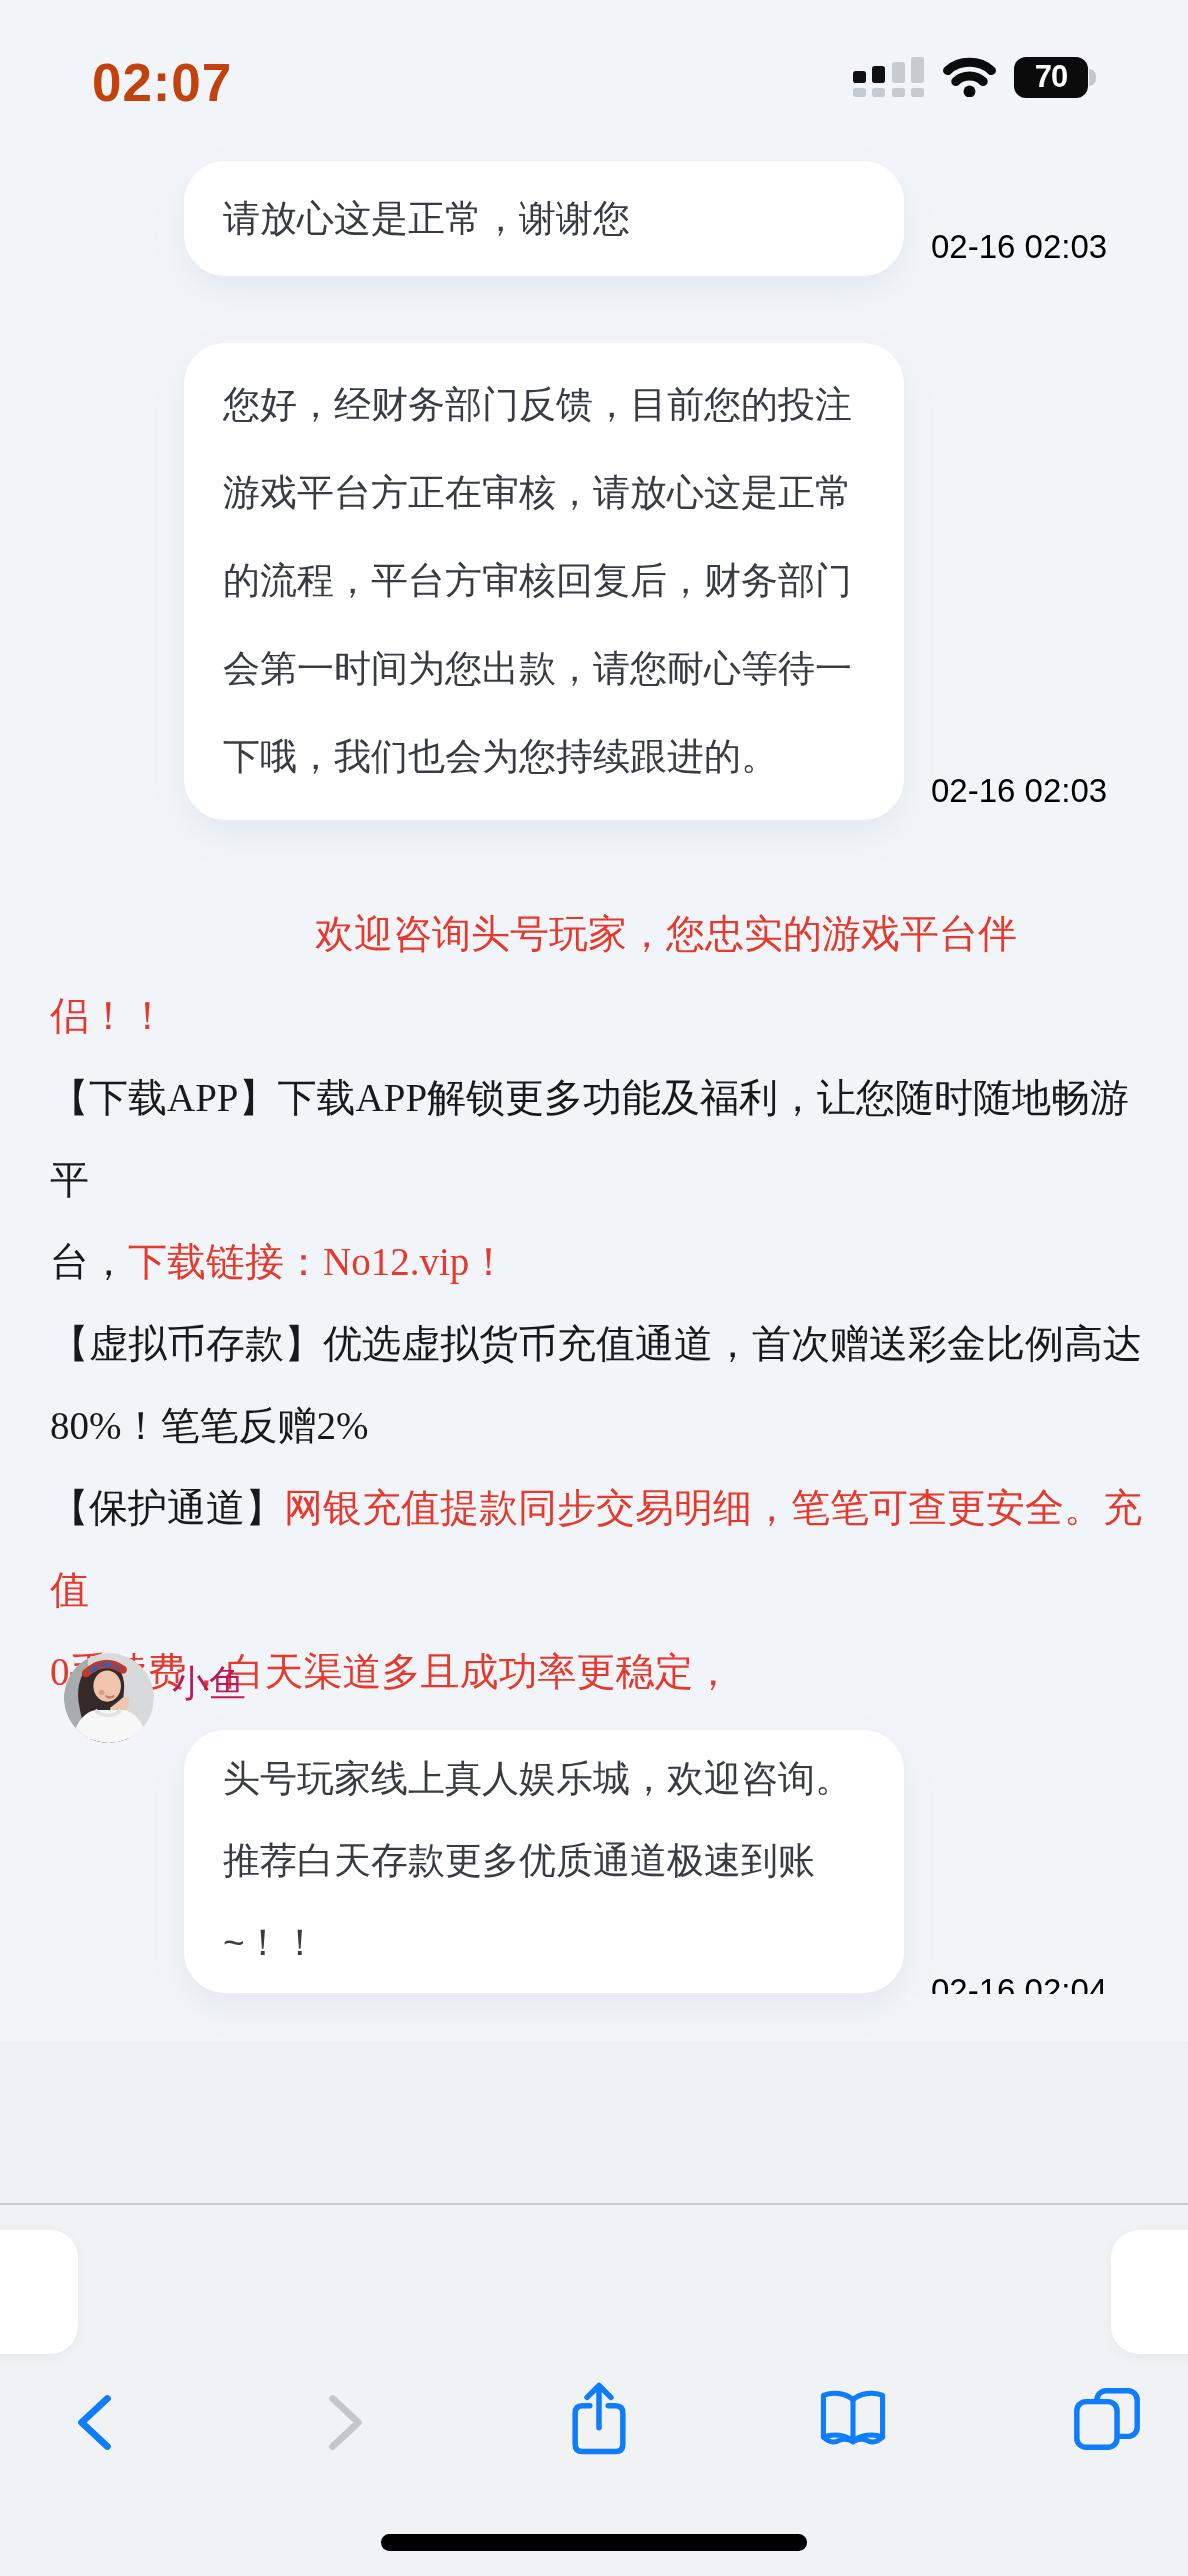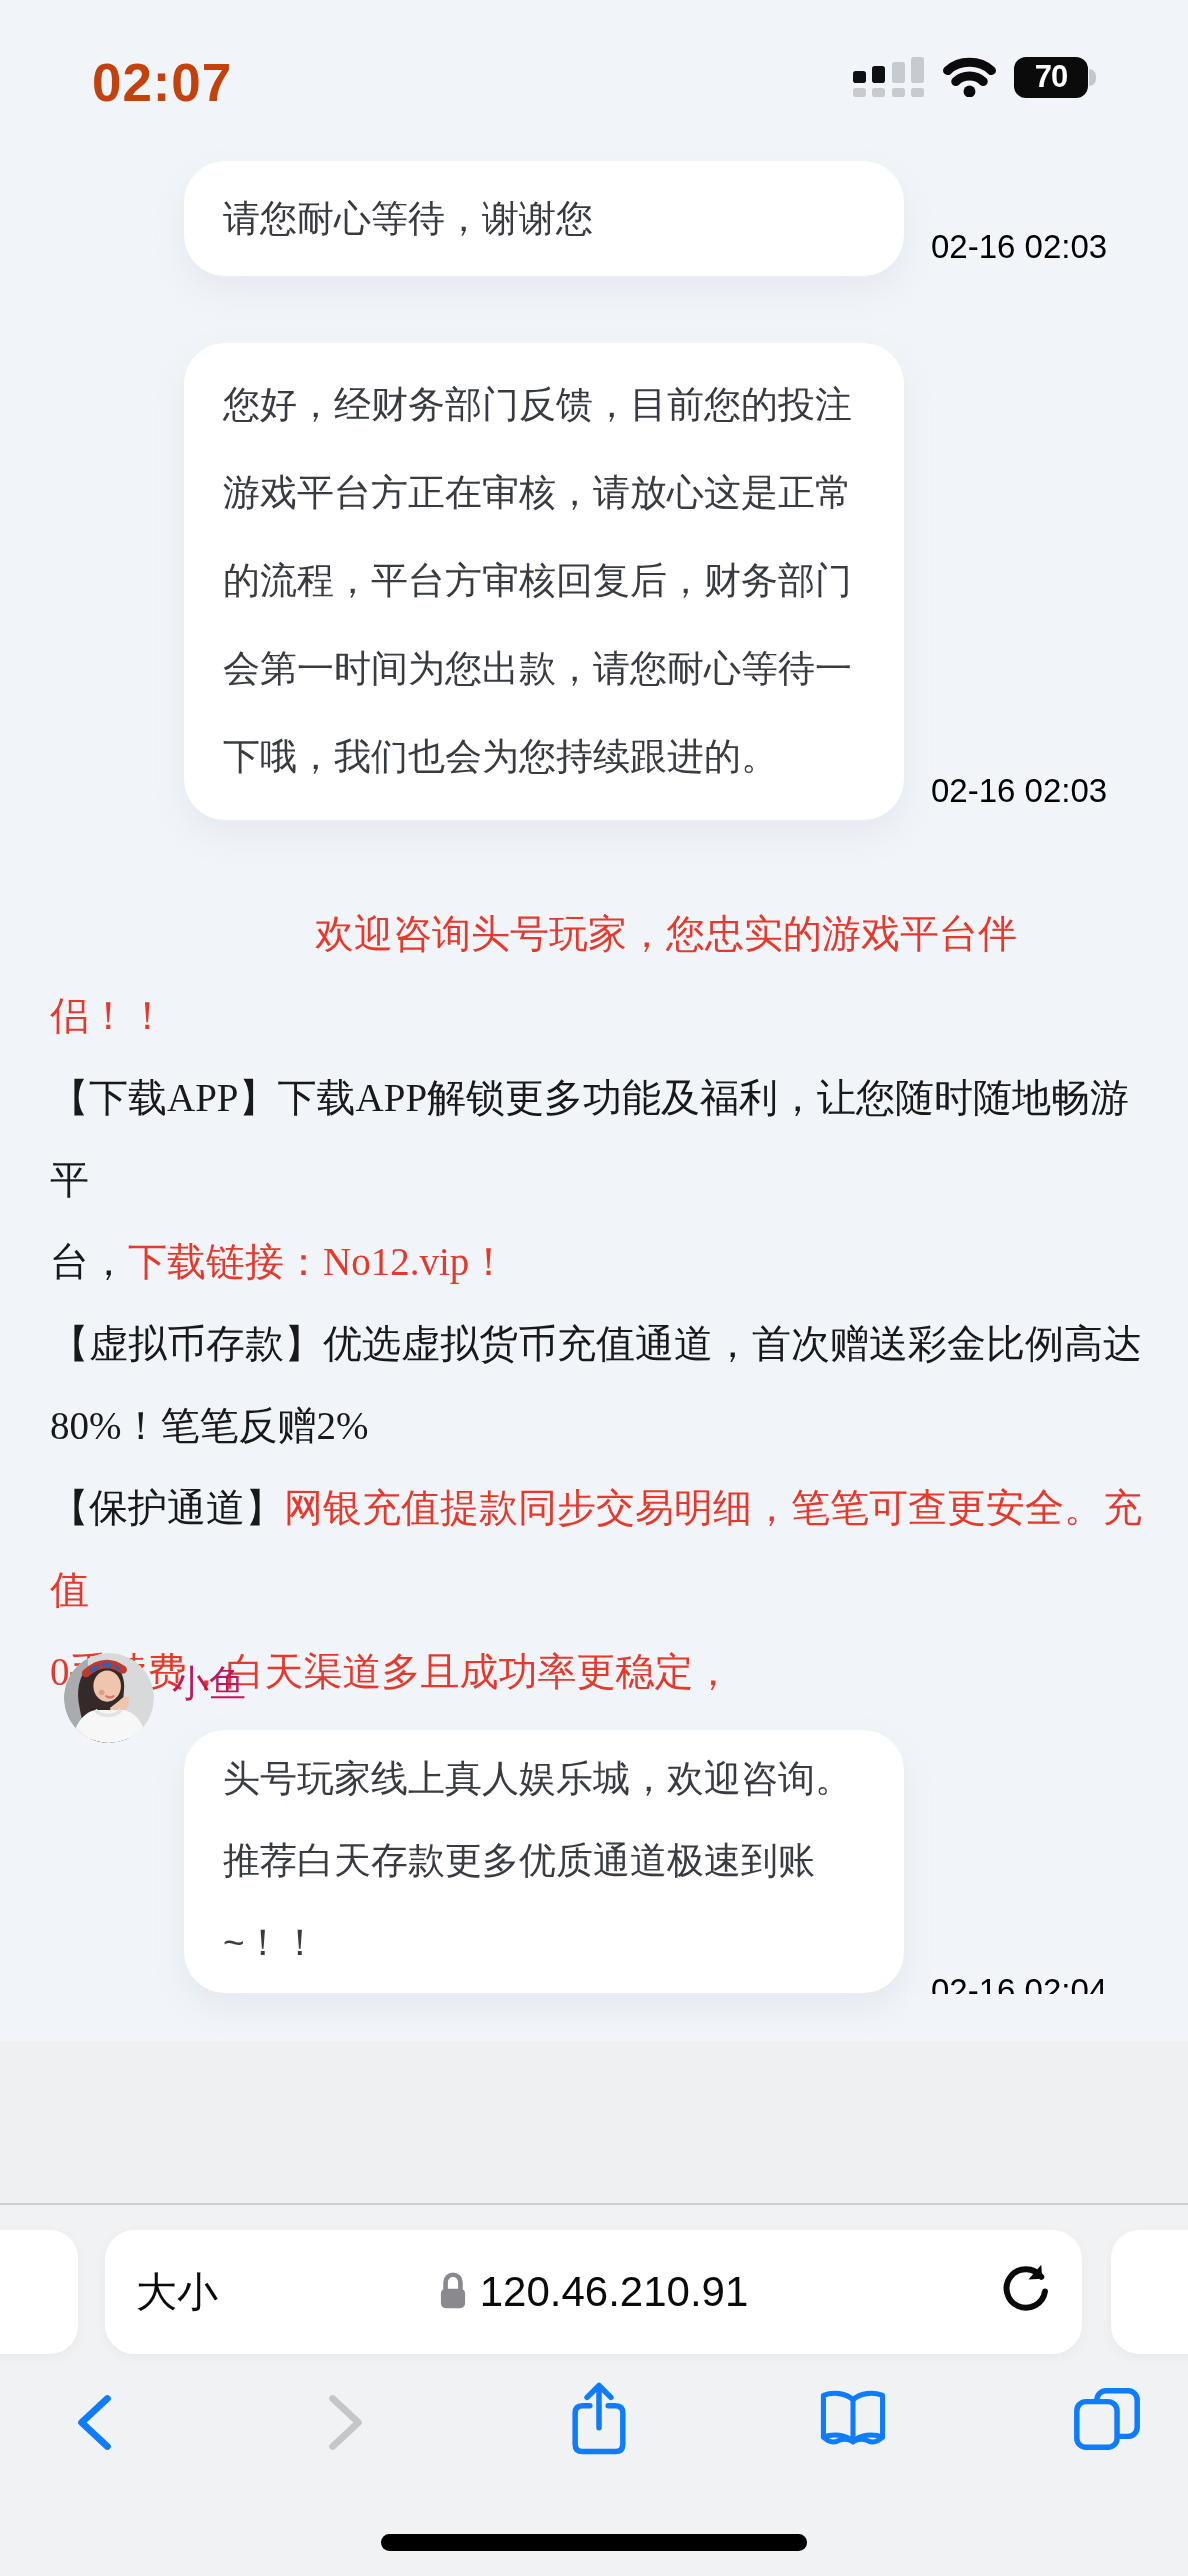--- a/index.html
+++ b/index.html
@@ -94,21 +94,21 @@
         </svg>
       </span>
       <div class="battery">
         <b>70</b>
         <div class="nub"></div>
       </div>
     </div>
   </div>
 
   <div>
-    <div class="bubble b1">请您耐心等待，谢谢您</div>
+    <div class="bubble b1">请放心这是正常，谢谢您</div>
     <div class="ts t1">02-16 02:03</div>
 
     <div class="bubble b2">您好，经财务部门反馈，目前您的投注
 游戏平台方正在审核，请放心这是正常
 的流程，平台方审核回复后，财务部门
 会第一时间为您出款，请您耐心等待一
 下哦，我们也会为您持续跟进的。</div>
     <div class="ts t2">02-16 02:03</div>
 
     <div class="system"><p class="first-indent"><span class="seg-red">欢迎咨询头号玩家，您忠实的游戏平台伴
@@ -150,38 +150,20 @@
   </div>
 
   <div class="composer">
     
     
     
   </div>
 
   <div class="browser">
     <div class="addr-frag left"></div>
-    <div class="addr-card">
-      <button class="font-size-btn">大小</button>
-      <div class="url-wrap">
-        <span>
-          <svg width="28" height="39" viewBox="0 0 30 42">
-            <path d="M7 20 V12 a8 8 0 0 1 16 0 V20" fill="none" stroke="#8a8a8e" stroke-width="5"></path>
-            <rect x="2" y="19" width="26" height="21" rx="5" fill="#8a8a8e"></rect>
-          </svg>
-        </span>
-        <span class="url-text">120.46.210.91</span>
-      </div>
-      <button class="refresh-btn" aria-label="reload">
-        <svg width="57" height="57" viewBox="0 0 62 62">
-          <path d="M46 15 A21 21 0 1 0 50 31" fill="none" stroke="#0a0a0a" stroke-width="6.5" stroke-linecap="round"></path>
-          <path d="M46 2 L47 17 L32 18 Z" fill="#0a0a0a"></path>
-        </svg>
-      </button>
-    </div>
     <div class="addr-frag right"></div>
 
     <button class="tool-btn" style="left:74px;top:189px;" aria-label="back">
       <svg width="41" height="57" viewBox="0 0 44 62">
         <path d="M36 5 L8 31 L36 57" fill="none" stroke="#0f7dfb" stroke-width="7.5" stroke-linecap="round" stroke-linejoin="round"></path>
       </svg>
     </button>
     <button class="tool-btn" style="left:325px;top:189px;" aria-label="forward">
       <svg width="41" height="57" viewBox="0 0 44 62">
         <path d="M8 5 L36 31 L8 57" fill="none" stroke="#c5c6c8" stroke-width="7.5" stroke-linecap="round" stroke-linejoin="round"></path>

